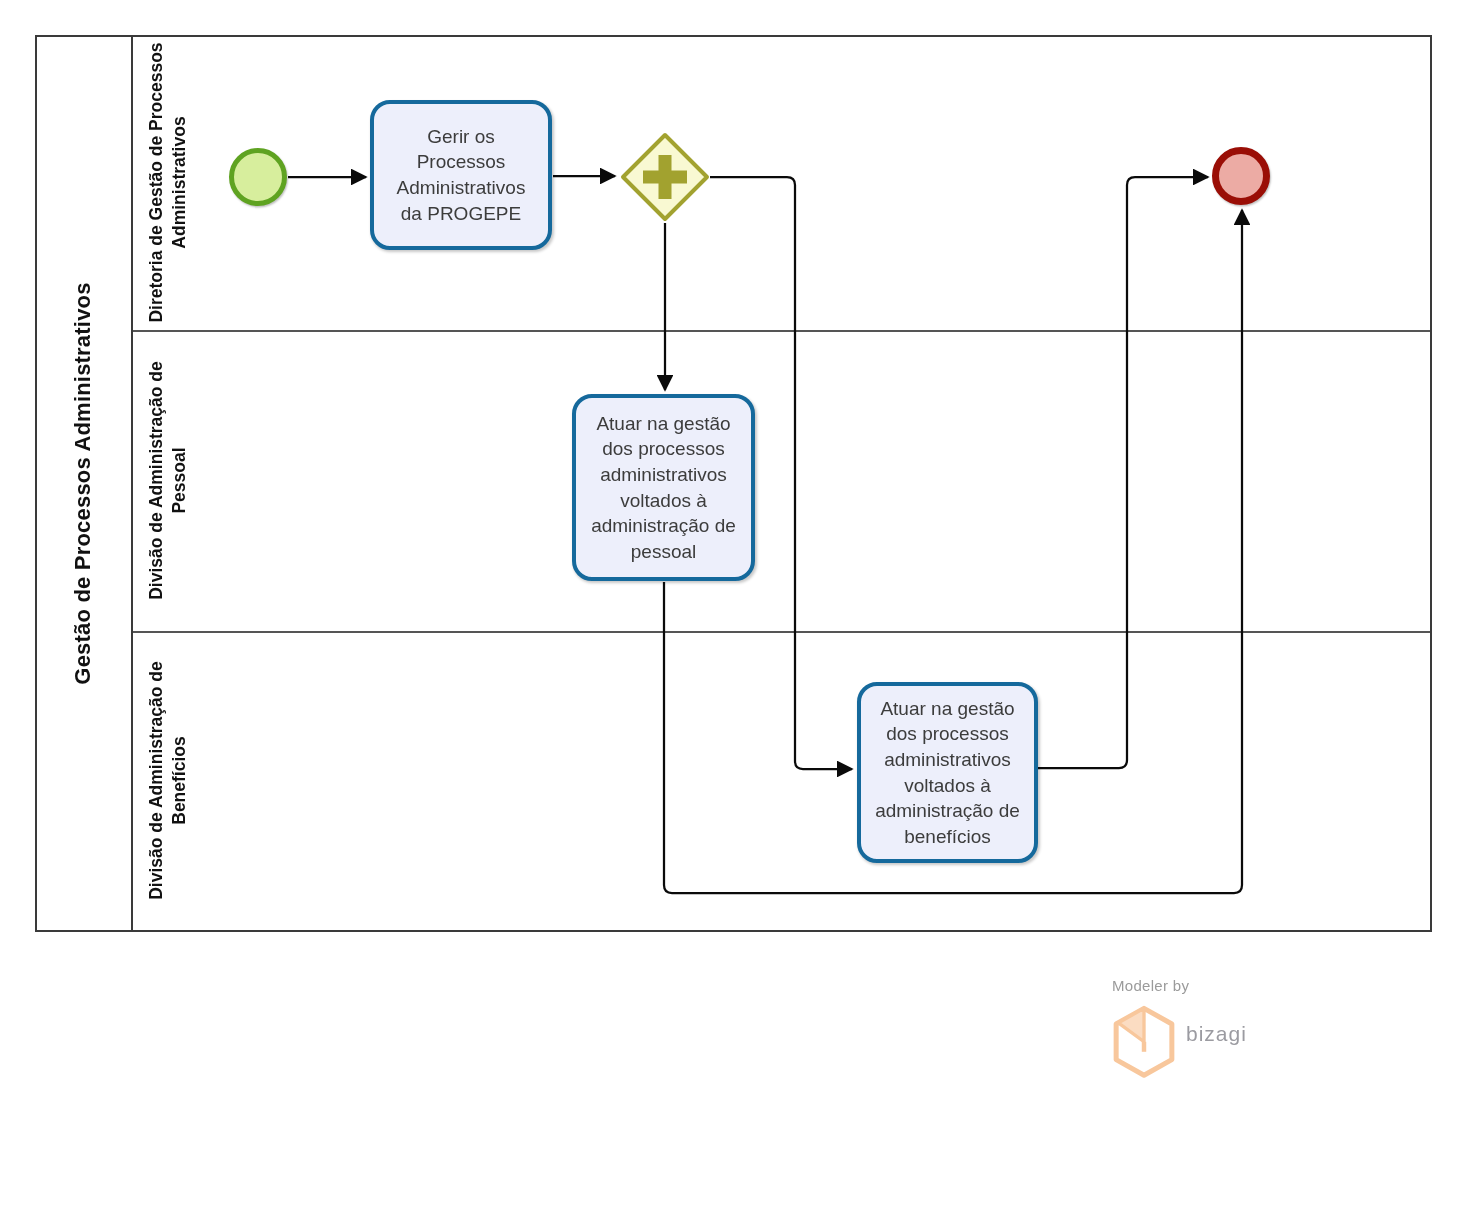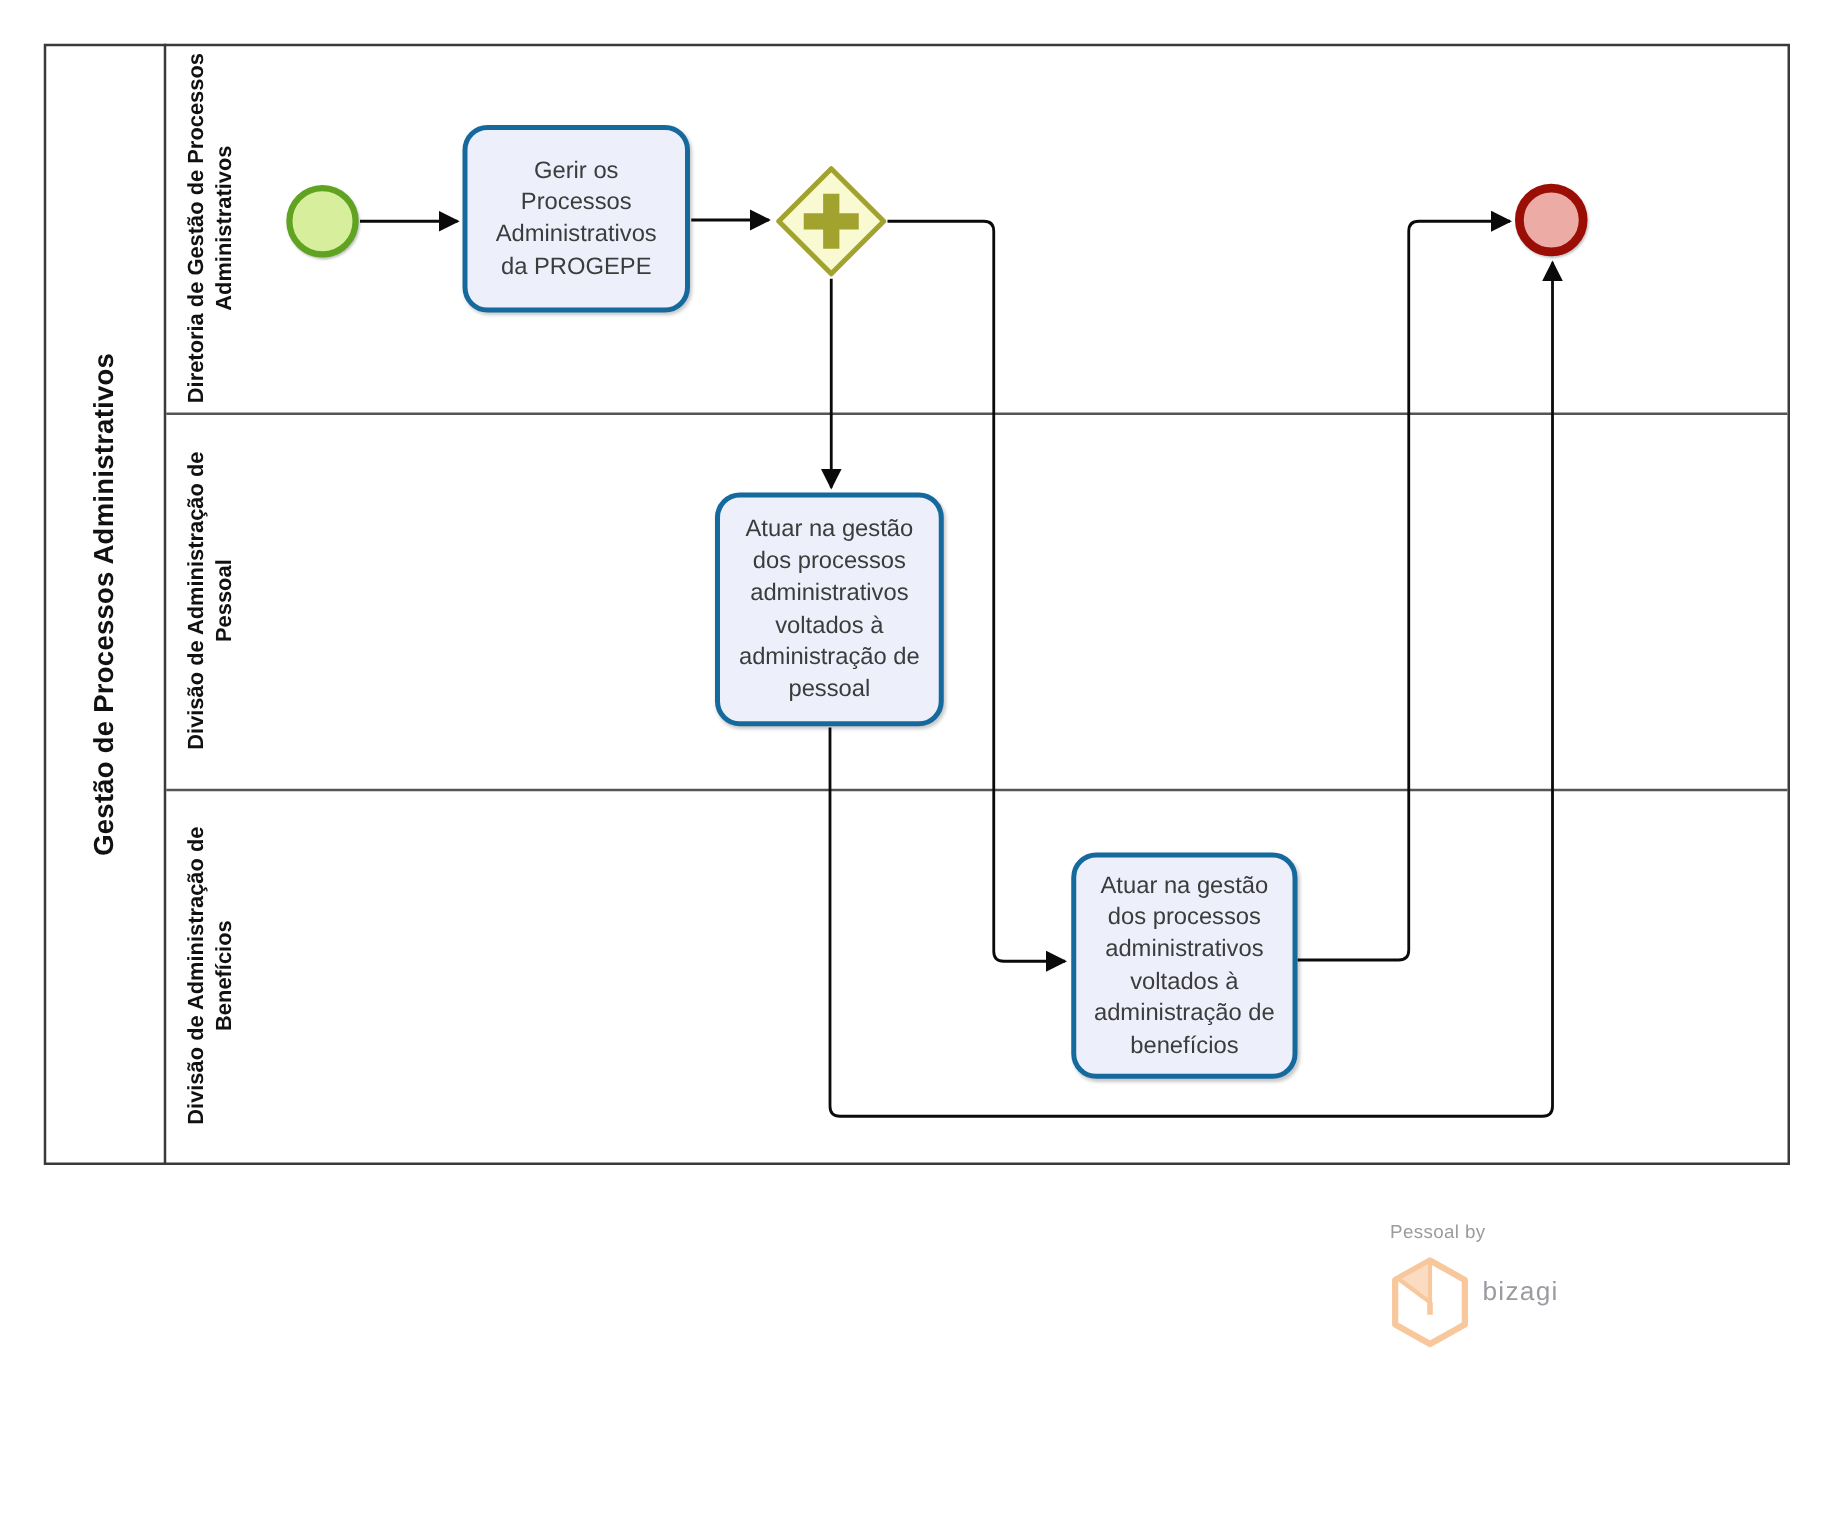--- a/index.html
+++ b/index.html
@@ -135,21 +135,21 @@
   <div class="task" id="task-pessoal">
     <span>Atuar na gestão dos processos administrativos voltados à administração de pessoal</span>
   </div>
 
   <div class="task" id="task-beneficios">
     <span>Atuar na gestão dos processos administrativos voltados à administração de benefícios</span>
   </div>
 
   <div class="event event-end"></div>
 
-  <div class="powered-by">Pessoal by</div>
+  <div class="powered-by">Modeler by</div>
 
   <svg class="hex-logo" width="68" height="78" viewBox="0 0 60 70">
     <path d="M30 3 L55 17 L55 49 L30 63 L5 49 L5 17 Z" fill="none" stroke="#f8c79c" stroke-width="4.5" stroke-linejoin="round"></path>
     <polygon points="30,3 7,16 30,33" fill="#fbdcc2" stroke="#f8c79c" stroke-width="3" stroke-linejoin="round"></polygon>
     <path d="M30 33 L30 42" stroke="#f8c79c" stroke-width="4"></path>
   </svg>
 
   <div class="brand">bizagi</div>
 
 </div>

